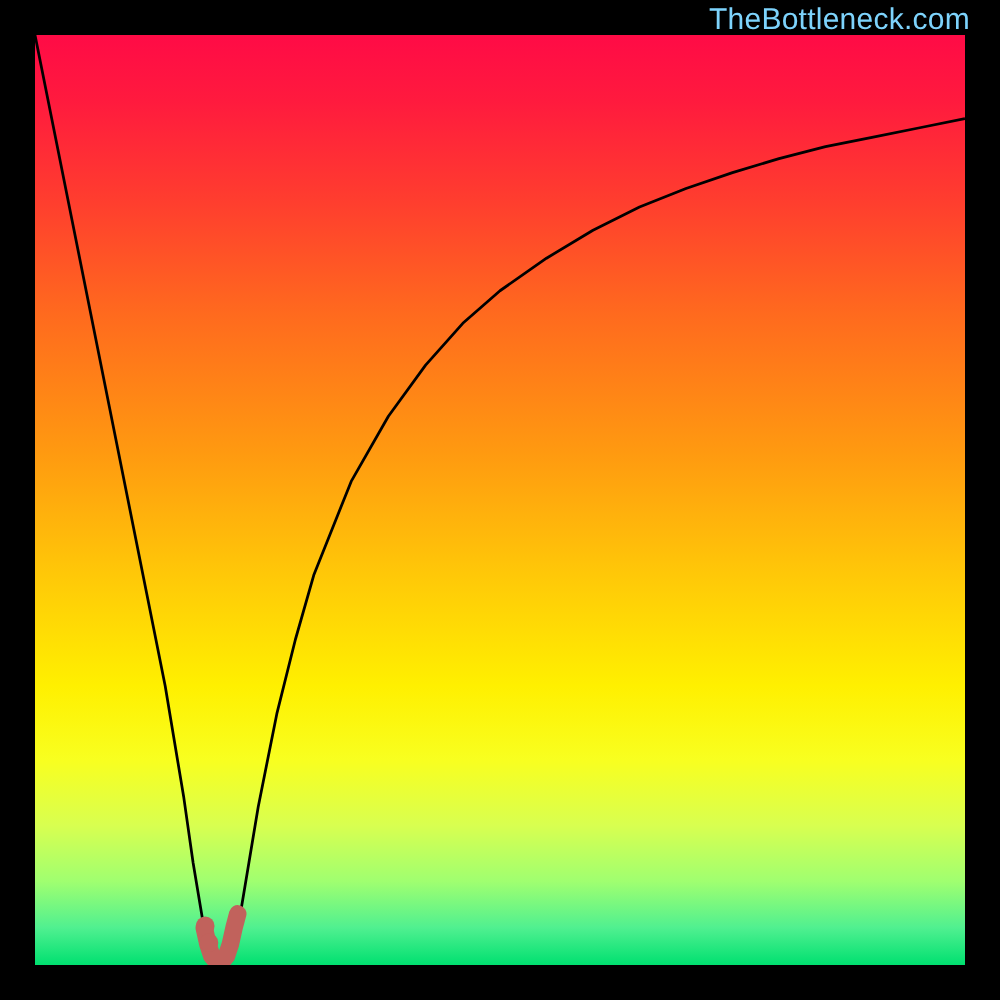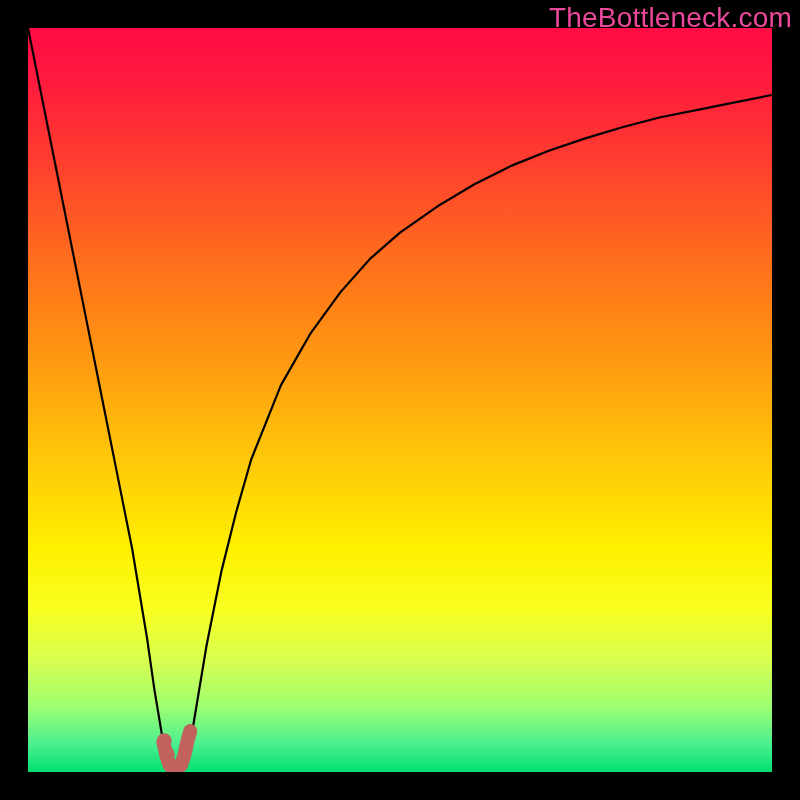--- a/index.html
+++ b/index.html
@@ -22,23 +22,23 @@
   .plot {
     position: absolute;
     left: 0;
     top: 0;
     width: 744px;
     height: 744px;
   }
   .watermark {
     position: absolute;
     top: 2px;
-    right: 8px;
-    color: #ec4899;
-    font-size: 28px;
+    right: 24px;
+    color: #7dd3fc;
+    font-size: 24px;
     font-weight: 500;
     letter-spacing: 0.2px;
     user-select: none;
   }
 </style>
 </head>
 <body>
 
 <div class="frame">
   <svg class="plot" viewBox="0 0 744 744">

